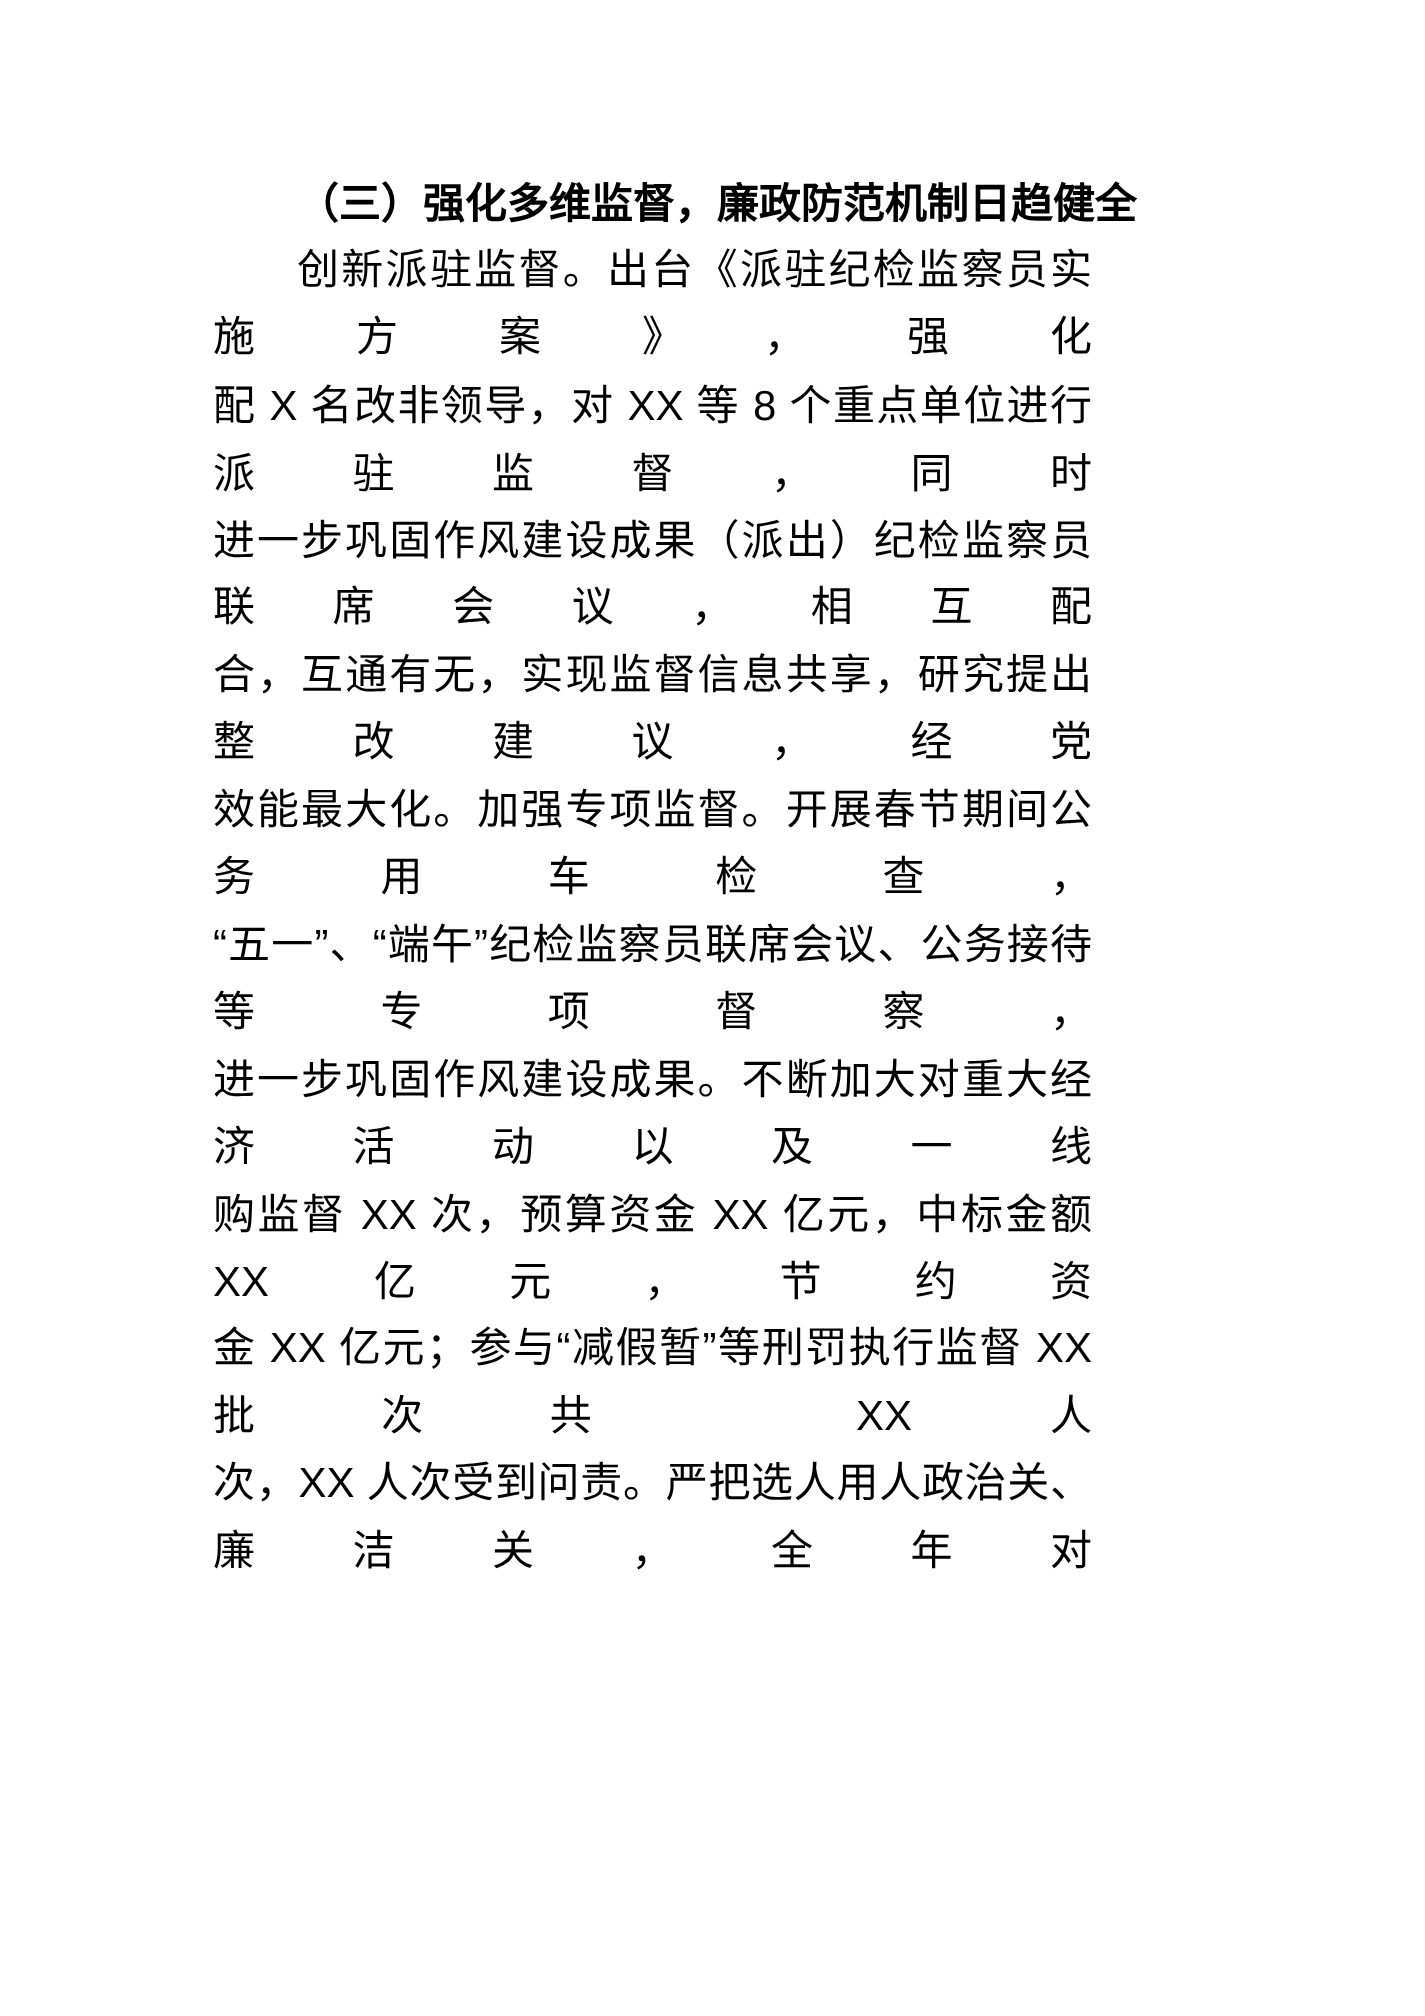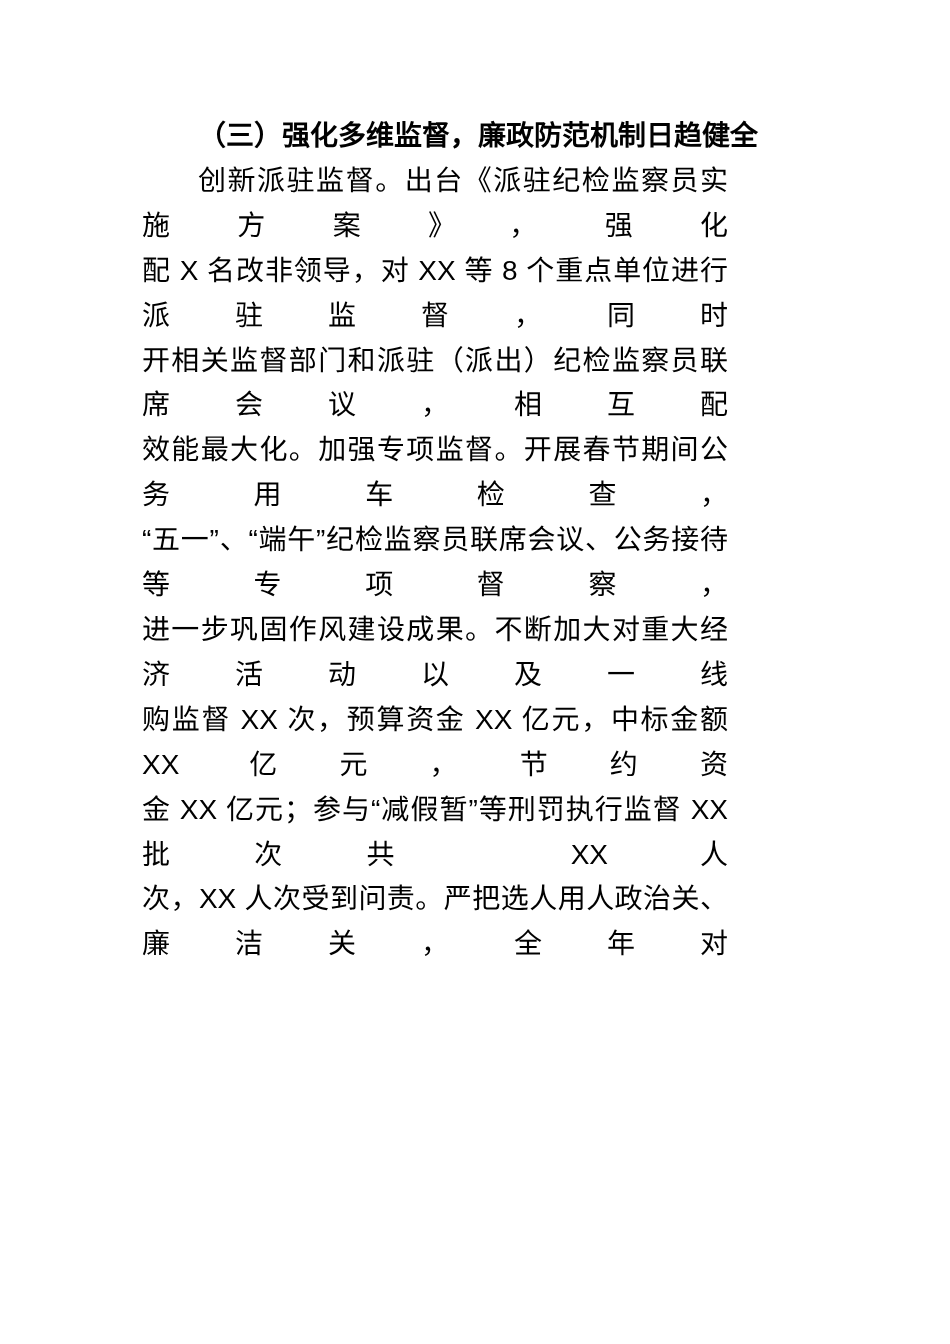--- a/index.html
+++ b/index.html
@@ -41,21 +41,22 @@
   }
 </style>
 </head>
 <body style="background: rgb(255, 255, 255);">
 
 <div class="page">
   <div class="doc" style="color: rgb(0, 0, 0);">
       <div class="heading">（三）强化多维监督，廉政防范机制日趋健全</div>
       <div class="line para-first">创新派驻监督。出台《派驻纪检监察员实施方案》，强化</div>
       <div class="line">配 X 名改非领导，对 XX 等 8 个重点单位进行派驻监督，同时</div>
-      <div class="line">开相关监督部门和派驻（派出）纪检监察员联席会议，相互配</div>
+      <div class="line">进一步巩固作风建设成果（派出）纪检监察员联席会议，相互配</div>
+      <div class="line">合，互通有无，实现监督信息共享，研究提出整改建议，经党</div>
       <div class="line">效能最大化。加强专项监督。开展春节期间公务用车检查，</div>
       <div class="line">“五一”、“端午”纪检监察员联席会议、公务接待等专项督察，</div>
       <div class="line">进一步巩固作风建设成果。不断加大对重大经济活动以及一线</div>
       <div class="line">购监督 XX 次，预算资金 XX 亿元，中标金额 XX 亿元，节约资</div>
       <div class="line">金 XX 亿元；参与“减假暂”等刑罚执行监督 XX 批次共 XX 人</div>
       <div class="line">次，XX 人次受到问责。严把选人用人政治关、廉洁关，全年对</div>
     </div>
 </div>
 
 </body></html>

